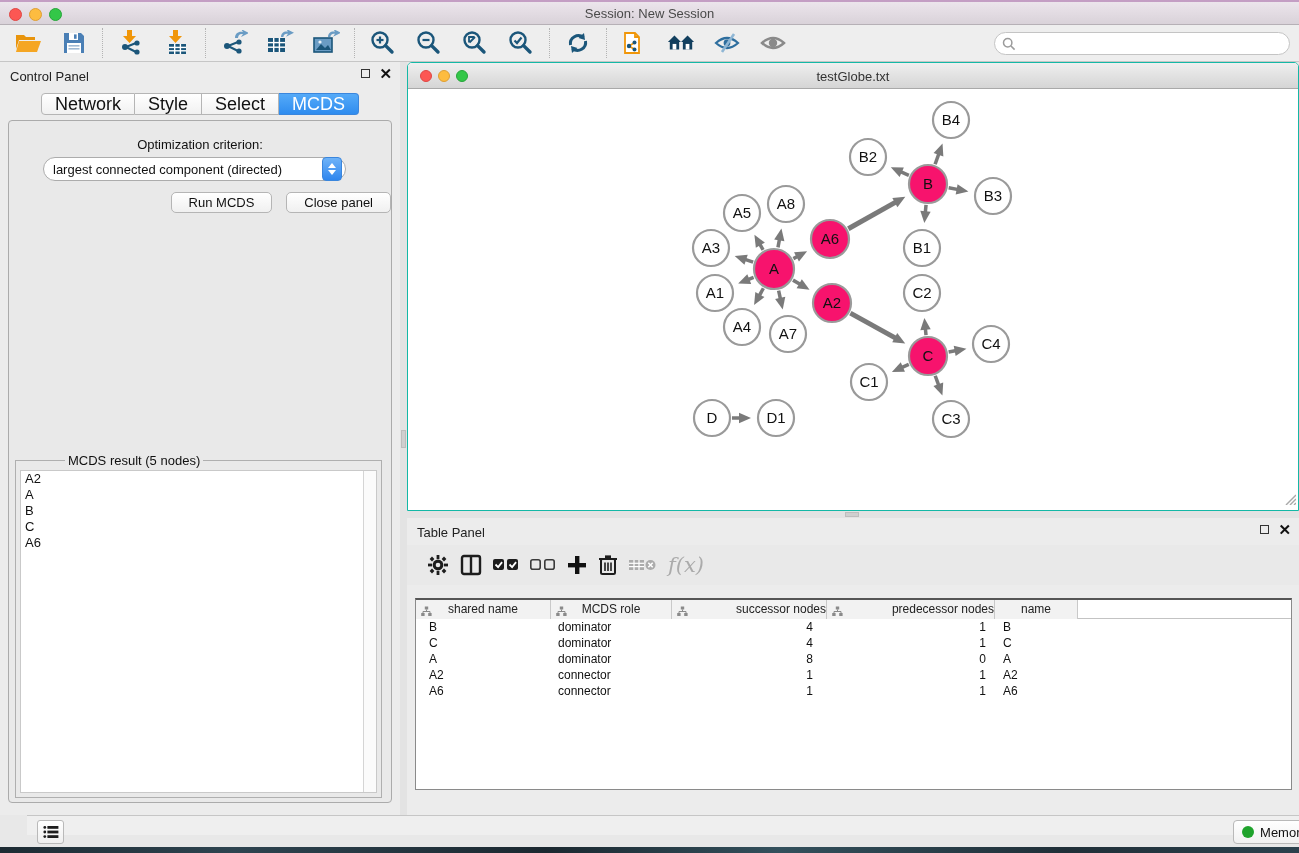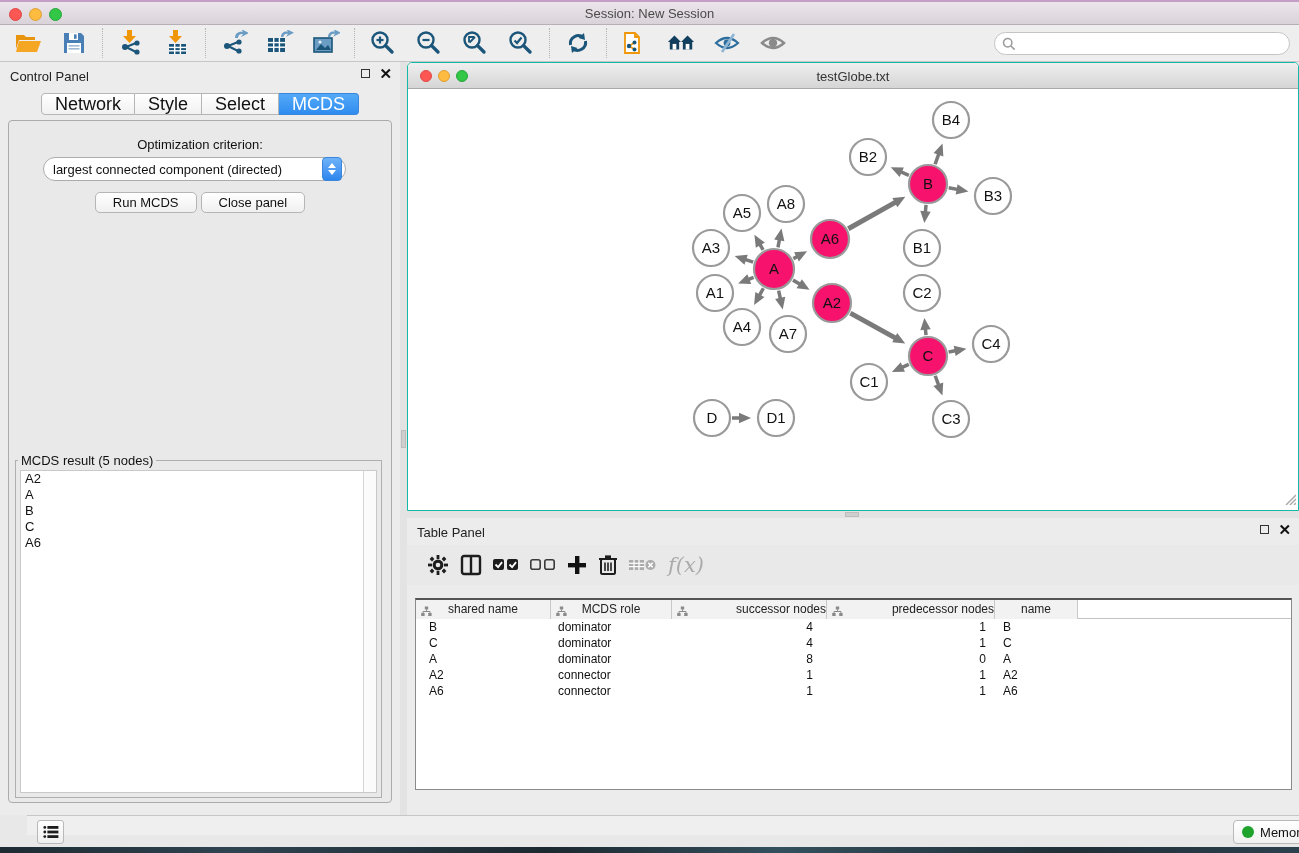--- a/index.html
+++ b/index.html
@@ -48,26 +48,26 @@
     background:#E9E9E9; border:1px solid #ABABAB; border-radius:4px; }
   .opt-label{ position:absolute; left:0; right:0; top:16px; text-align:center; font-size:13px; }
   .dropdown{ position:absolute; left:34px; right:45px; top:36px; height:24px; background:#fff;
     border:1px solid #ACACAC; border-radius:12px; display:flex; align-items:center; }
   .dropdown .val{ flex:1; padding-left:9px; font-size:13px; white-space:nowrap; overflow:hidden; }
   .dd-step{ position:absolute; left:313px; top:36px; width:20px; height:24px; border-radius:4px;
     background:linear-gradient(#6FB3F8,#2F86EE); border:1px solid #3A86DD;
     display:flex; flex-direction:column; align-items:center; justify-content:center; gap:2px; }
   .dd-step .up{ width:0; height:0; border-left:4px solid transparent; border-right:4px solid transparent; border-bottom:5px solid #fff; }
   .dd-step .dn{ width:0; height:0; border-left:4px solid transparent; border-right:4px solid transparent; border-top:5px solid #fff; }
-  .btnrow{ position:absolute; left:0; right:0; top:71px; display:flex; justify-content:center; gap:4px; }
+  .btnrow{ position:absolute; left:0; right:0; top:71px; display:flex; justify-content:flex-end; gap:14px; }
   .mac-btn{ height:21px; padding:0 17px; background:linear-gradient(#FFFFFF,#F0F0F0);
     border:1px solid #B5B5B5; border-radius:5px; font-size:13px; line-height:19px; color:#111;
     font-family:"Liberation Sans",sans-serif; }
   fieldset.result{ position:absolute; left:6px; right:9px; top:332px; bottom:4px;
-    border:1px solid #AFAFAF; background:#E9E9E9; }
+    border:1px solid #AFAFAF; background:#E9E9E9;padding-left:47px; }
   fieldset.result legend{ font-size:13px; color:#111; padding:0 3px; margin-left:2px; }
   .result-box{ position:absolute; left:4px; right:4px; top:2px; bottom:4px; background:#fff;
     border:1px solid #C9C9C9; overflow:hidden; }
   .result-scroll{ position:absolute; right:0; top:0; bottom:0; width:13px; background:#FBFBFB; border-left:1px solid #D5D5D5; }
   .result-item{ font-size:13px; line-height:16px; padding-left:4px; }
   
   .vsplit{ position:absolute; left:400px; top:62px; width:7px; height:753px; background:#E3E3E3; }
   .vsplit .handle{ position:absolute; left:1px; top:368px; width:5px; height:18px; background:#CFCFCF; border:1px solid #BDBDBD; }
   .hsplit{ position:absolute; left:407px; top:511px; width:892px; height:7px; background:#E3E3E3; }
   .hsplit .handle{ position:absolute; left:438px; top:1px; width:14px; height:5px; background:#CFCFCF; border:1px solid #BDBDBD; }

